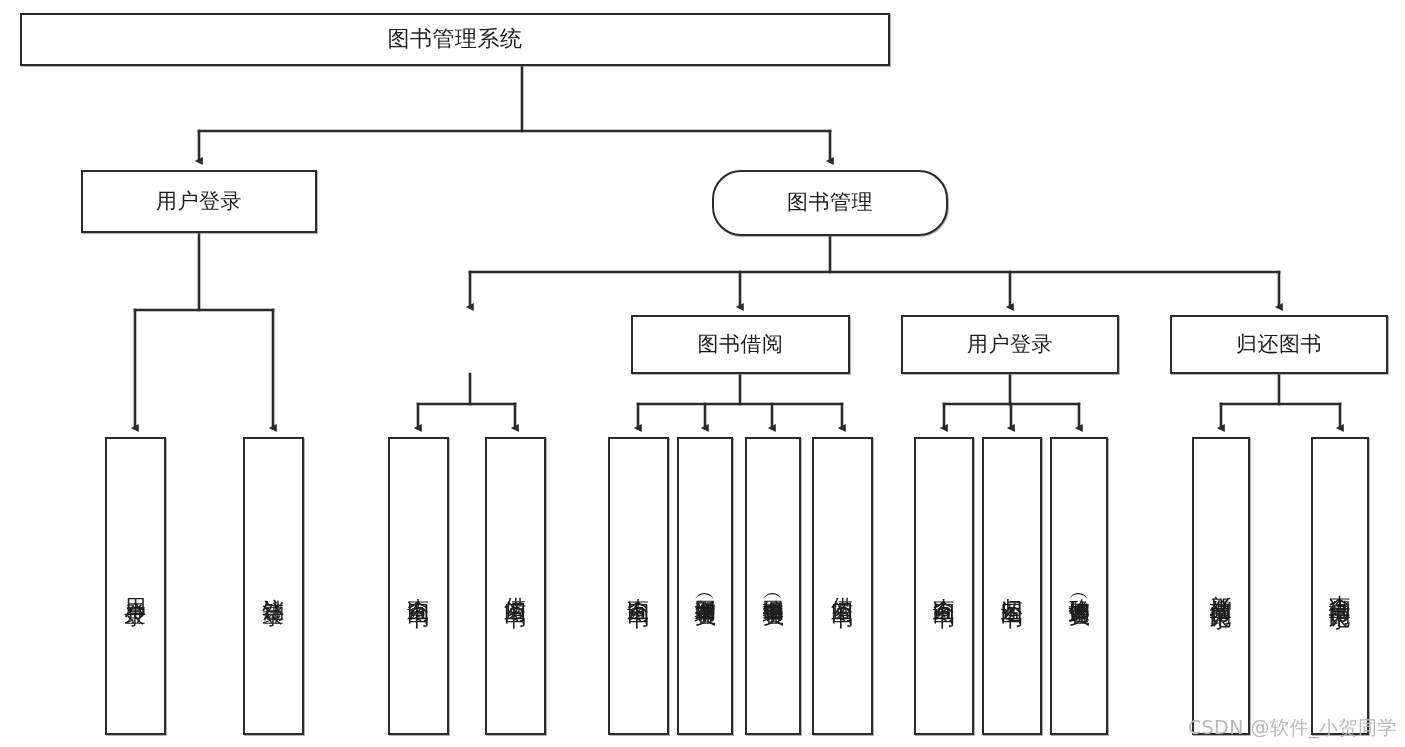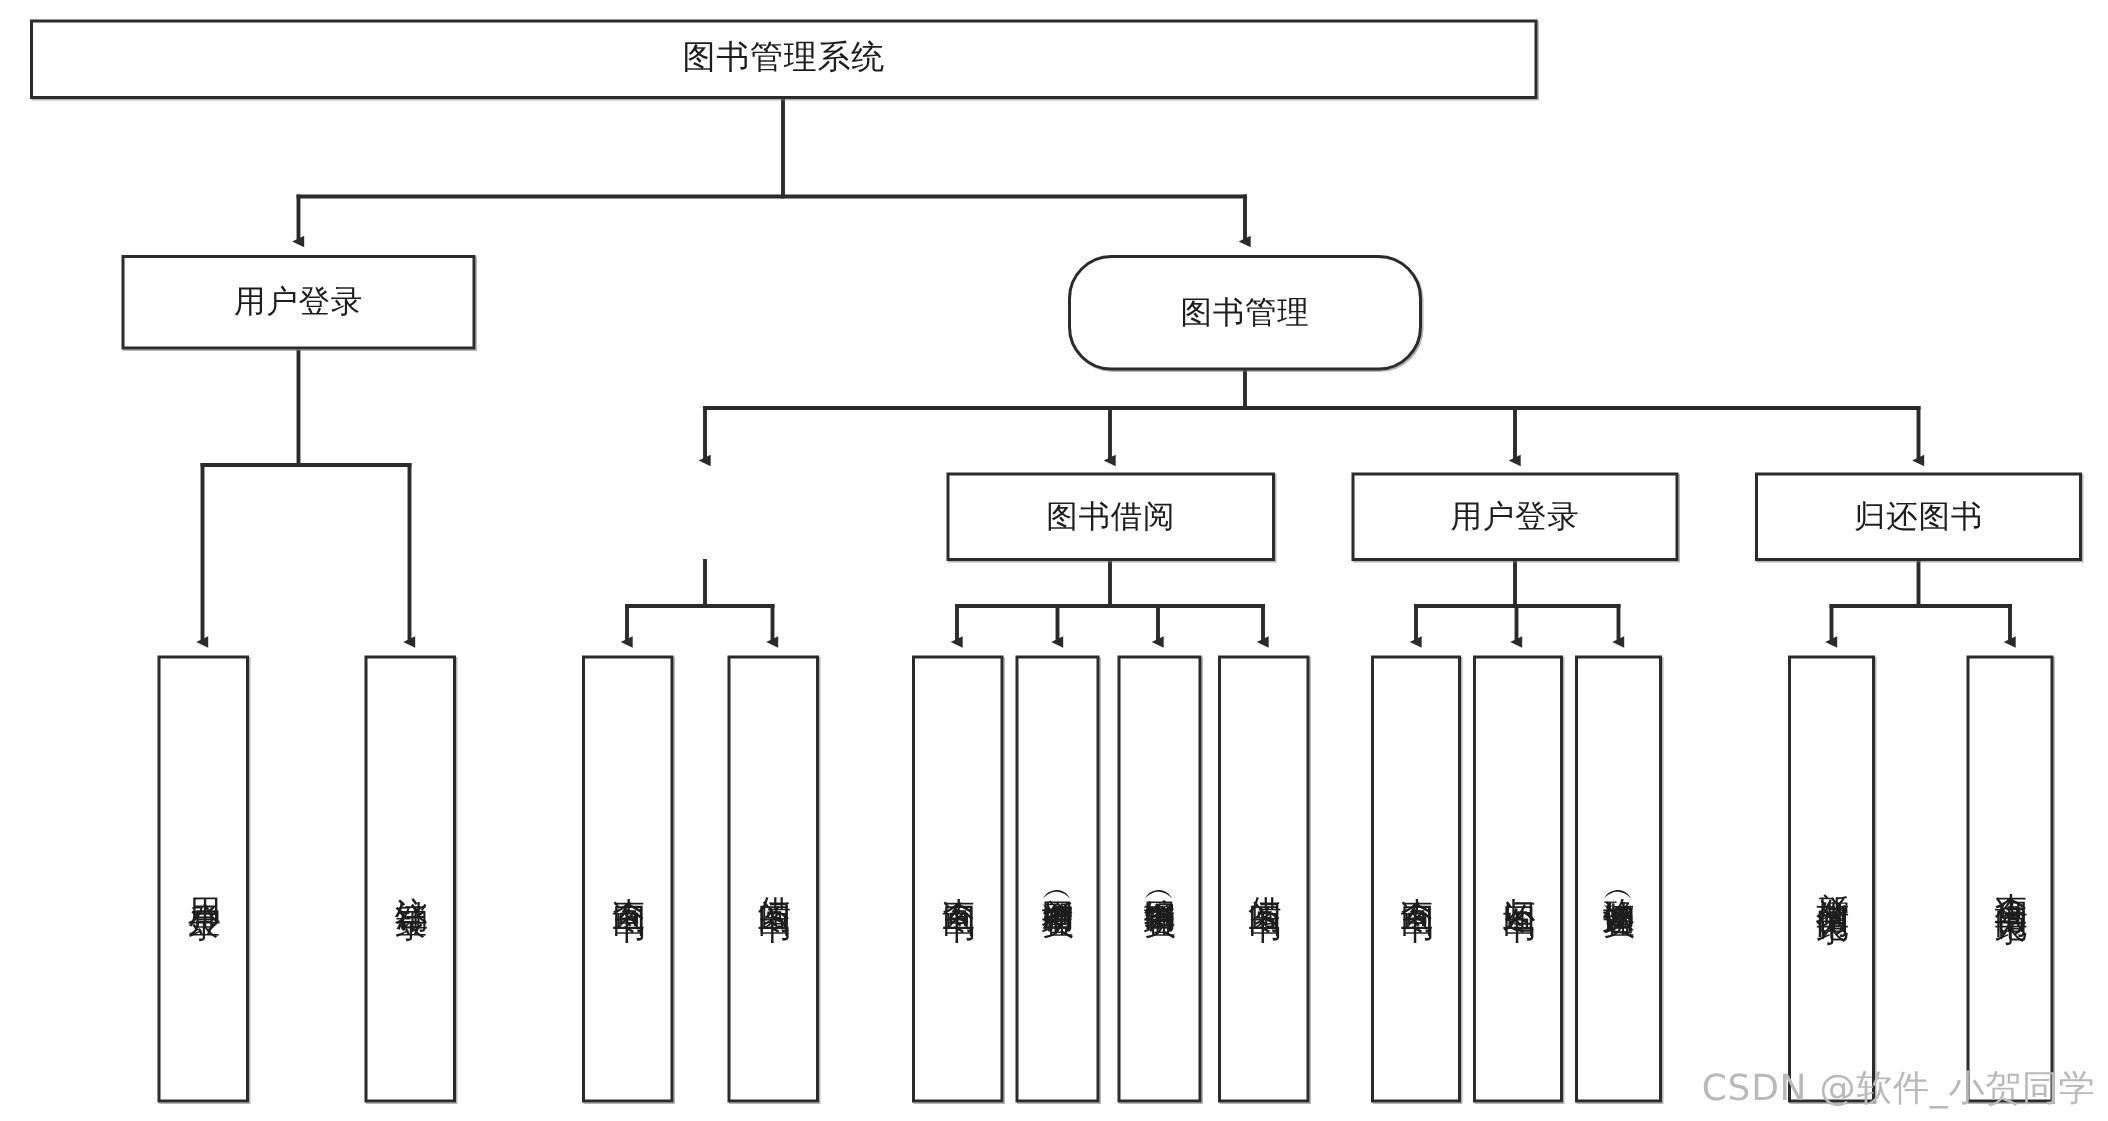--- a/index.html
+++ b/index.html
@@ -61,21 +61,21 @@
     white-space: nowrap;
   }
   .node.vert.narrow .label {
     font-size: 21px;
     letter-spacing: 1px;
   }
   #watermark {
     position: absolute;
     right: 8px;
     bottom: 6px;
-    font-size: 24px;
+    font-size: 19px;
     color: #b9b9b9;
     letter-spacing: 0.5px;
     white-space: nowrap;
     font-family: "DejaVu Sans", "Liberation Sans", sans-serif;
   }
 </style>
 </head>
 <body>
 
 <div id="diagram-root">
@@ -123,28 +123,28 @@
       <path d="M1011,404 L1011,428" marker-end="url(#arrow)"></path>
       <path d="M1079,404 L1079,428" marker-end="url(#arrow)"></path>
 
       <path d="M1279,374 L1279,404"></path>
       <path d="M1221,404 L1340,404"></path>
       <path d="M1221,404 L1221,428" marker-end="url(#arrow)"></path>
       <path d="M1340,404 L1340,428" marker-end="url(#arrow)"></path>
     </g>
   </svg>
 
-  <div class="node horiz root" style="left:20px; top:13px; width:1005px; height:53px;">
+  <div class="node horiz root" style="left:20px; top:13px; width:870px; height:53px;">
     <span class="label">图书管理系统</span>
   </div>
 
   <div class="node horiz" style="left:81px; top:170px; width:236px; height:63px;">
     <span class="label">用户登录</span>
   </div>
-  <div class="node horiz" style="left:712px; top:170px; width:236px; height:77px;border-radius:29px;">
+  <div class="node horiz" style="left:712px; top:170px; width:236px; height:66px;border-radius:29px;">
     <span class="label">图书管理</span>
   </div>
 
   <div class="node horiz" style="left:631px; top:315px; width:219px; height:59px;">
     <span class="label">图书借阅</span>
   </div>
   <div class="node horiz" style="left:901px; top:315px; width:218px; height:59px;">
     <span class="label">用户登录</span>
   </div>
   <div class="node horiz" style="left:1170px; top:315px; width:218px; height:59px;">

